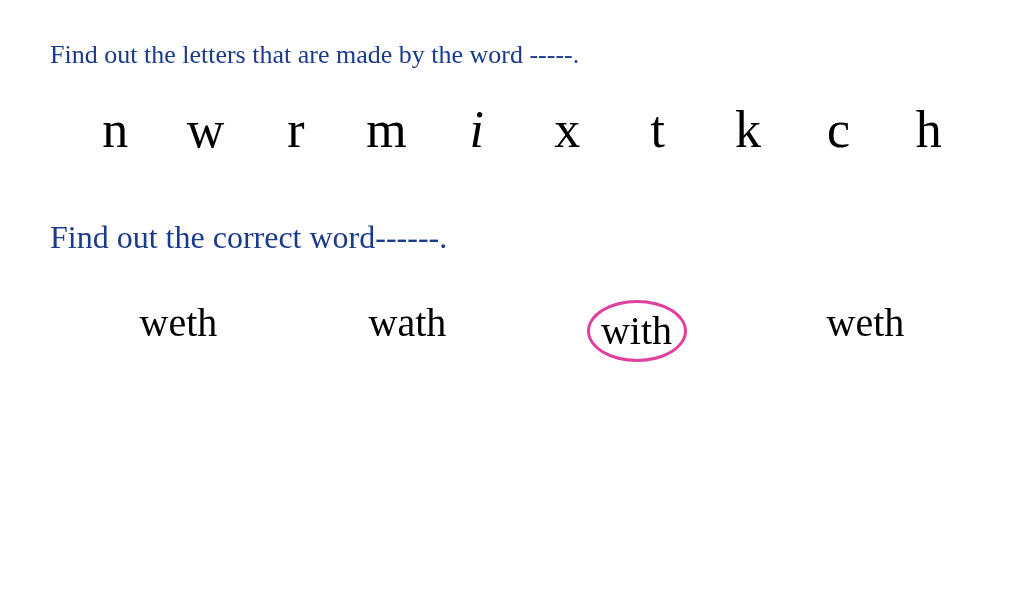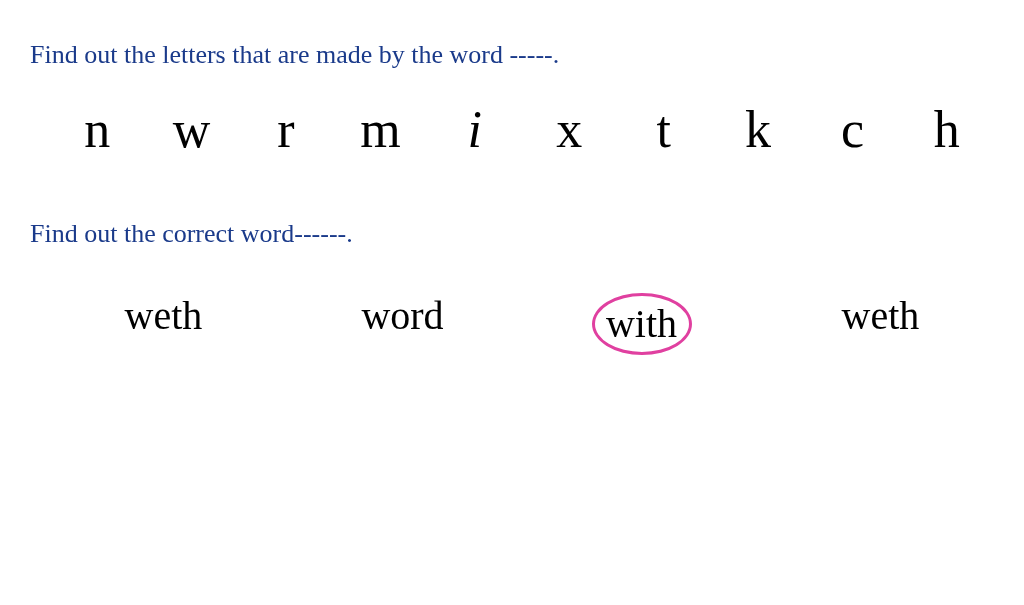--- a/index.html
+++ b/index.html
@@ -13,21 +13,21 @@
       height: 605px;
       background: #ffffff;
       font-family: Georgia, 'Times New Roman', Times, serif;
       overflow: hidden;
     }
 
     .page-container {
       width: 1024px;
       height: 605px;
       position: relative;
-      padding: 40px 30px;
+      padding: 40px 50px;
     }
 
     .instruction-1 {
       color: #1a3a8a;
       font-size: 26px;
       margin-bottom: 30px;
       font-family: Georgia, serif;
     }
 
     .letters-row {
@@ -46,21 +46,21 @@
       text-align: center;
       display: inline-block;
     }
 
     .letter-item.italic {
       font-style: italic;
     }
 
     .instruction-2 {
       color: #1a3a8a;
-      font-size: 26px;
+      font-size: 32px;
       margin-bottom: 35px;
       font-family: Georgia, serif;
     }
 
     .words-row {
       display: flex;
       align-items: center;
       padding-left: 20px;
       gap: 12px;
     }
@@ -111,21 +111,21 @@
     <span class="letter-item">t</span>
     <span class="letter-item">k</span>
     <span class="letter-item">c</span>
     <span class="letter-item">h</span>
   </div>
 
   <div class="instruction-2">Find out the correct word------.</div>
 
   <div class="words-row">
     <span class="word-item">weth</span>
-    <span class="word-item">word</span>
+    <span class="word-item">wath</span>
     <span class="word-item circled">
       <span class="circle-outline"></span>
       with
     </span>
     <span class="word-item">weth</span>
   </div>
 
 </div>
 
 </body></html>

